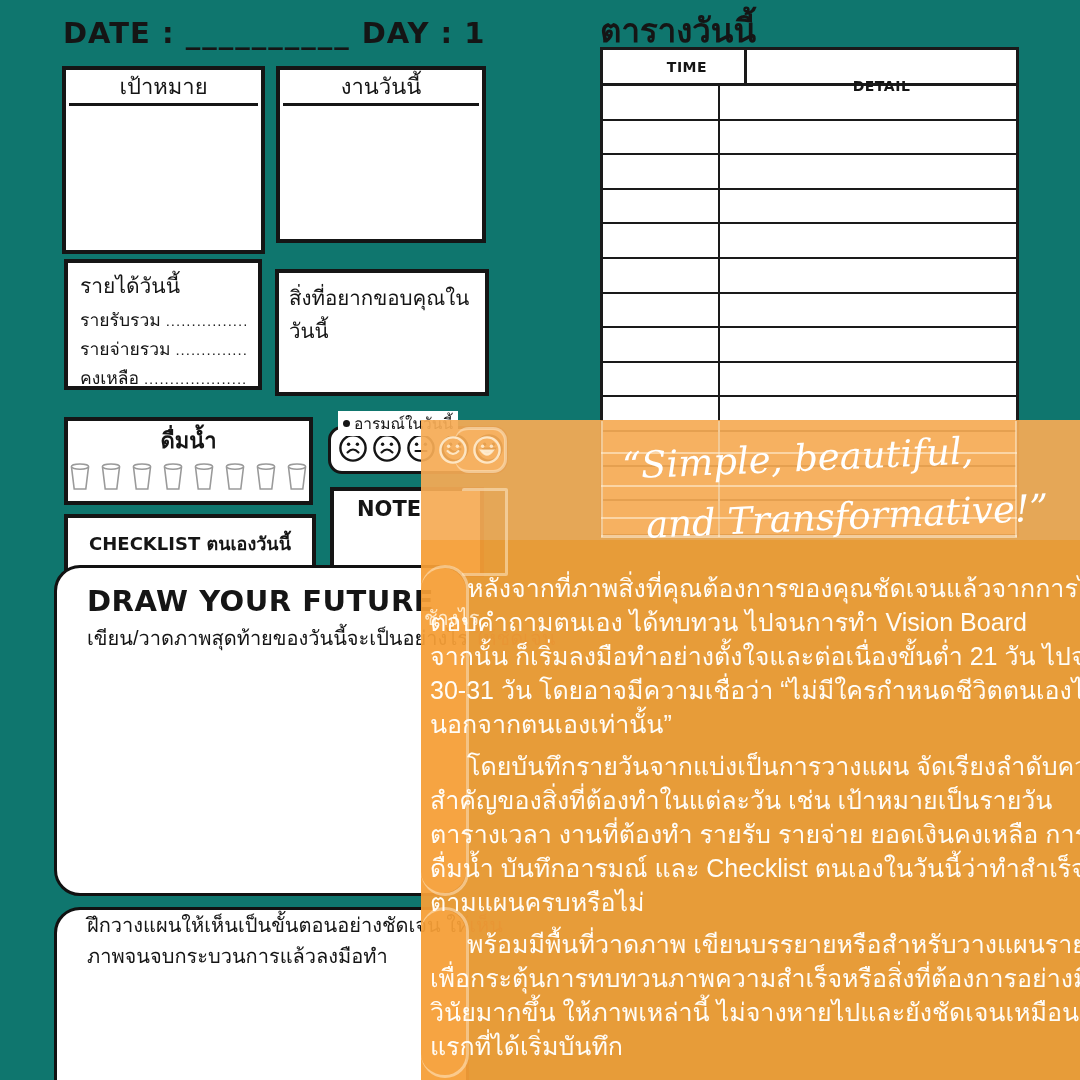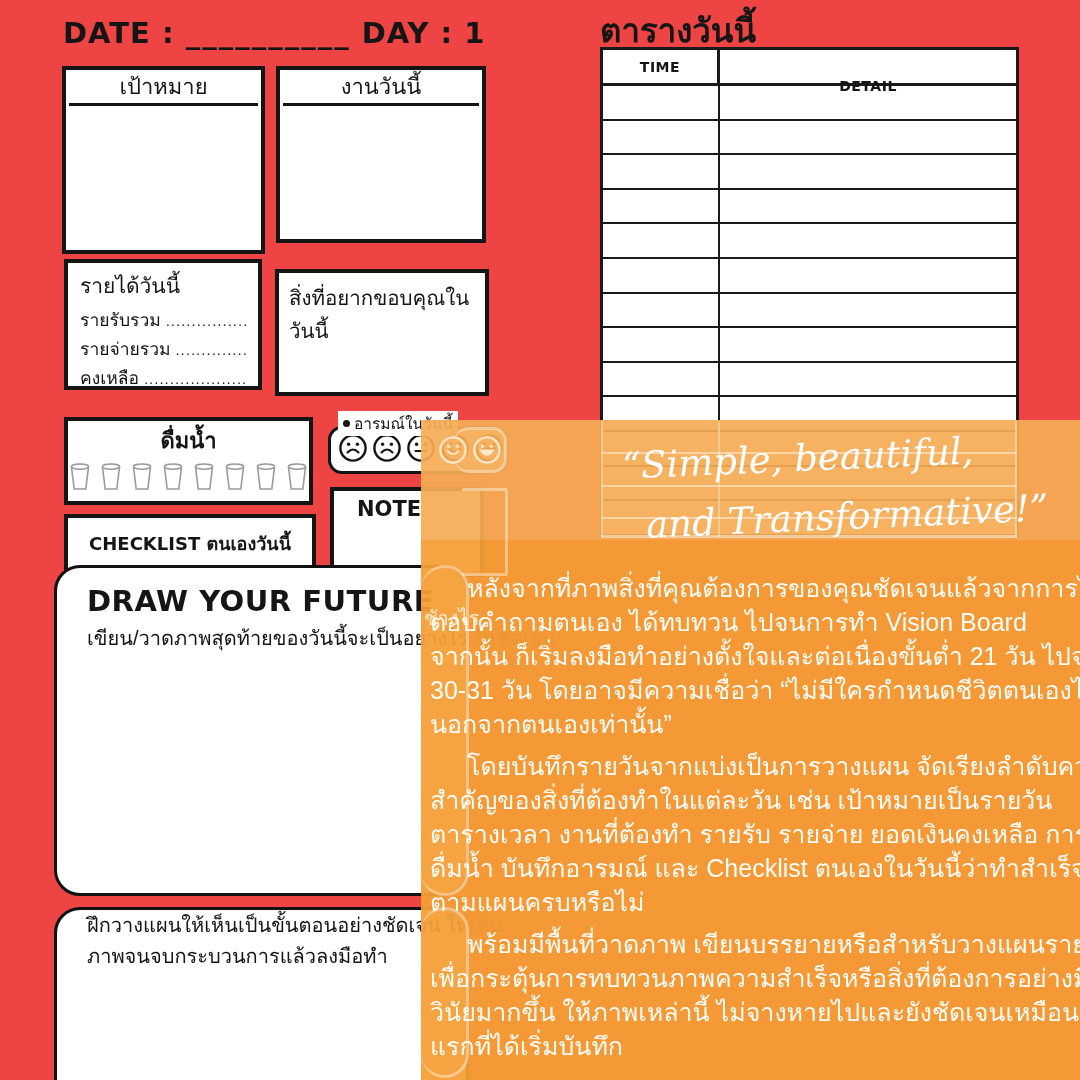--- a/index.html
+++ b/index.html
@@ -1,18 +1,18 @@
 <!DOCTYPE html>
 <html><head>
 <meta charset="utf-8">
 <style>
   html,body{margin:0;padding:0;background:#e8e8e8;}
   .page{
     position:relative;width:1080px;height:1080px;margin:0 auto;
-    background:#ef4444;overflow:hidden;
+    background:#0f766e;overflow:hidden;
     font-family:"Liberation Sans","DejaVu Sans",sans-serif;color:#151515;
   }
   .abs{position:absolute;}
   .comic{font-family:"DejaVu Sans",sans-serif;font-weight:bold;}
 
   
   .date-bar{left:63px;top:16px;font-size:29px;letter-spacing:1px;}
   .date-blank{letter-spacing:2px;}
 
   
@@ -53,21 +53,21 @@
   .big-sub{font-size:20px;margin-left:30px;white-space:nowrap;}
   .step-box{left:54px;top:907px;width:415px;height:200px;}
   .step-sub{font-size:20px;line-height:31px;margin-left:30px;white-space:nowrap;}
 
   
   .sched-title{left:600px;top:4px;width:419px;text-align:left;font-size:33px;font-weight:bold;}
   .sched{left:600px;top:47px;width:419px;height:490px;border:3px solid #1a1a1a;
     box-sizing:border-box;display:flex;flex-direction:column;background:#fff;}
   .thead{display:flex;border-bottom:3px solid #1a1a1a;height:33px;flex:0 0 33px;}
   .th{display:flex;align-items:center;justify-content:center;font-size:14px;letter-spacing:.5px;}
-  .th-time{width:117px;border-right:3px solid #1a1a1a;box-sizing:border-box;}
+  .th-time{width:117px;border-right:3px solid #1a1a1a;box-sizing:border-box;margin-left:27px;}
   .th-detail{flex:1;margin-top:36px;}
   .tbody{display:flex;flex-direction:column;flex:1;}
   .tr{flex:1;display:flex;border-bottom:2.4px solid #1a1a1a;}
   .tr:last-child{border-bottom:none;}
   .td-time{width:117px;border-right:2.6px solid #1a1a1a;box-sizing:border-box;}
   .td-detail{flex:1;}
 
   
   .band-top{left:421px;top:420px;width:659px;height:120px;background:rgba(245,171,85,.93);}
   .band-bottom{left:421px;top:540px;width:659px;height:540px;background:rgba(245,158,54,.94);}

